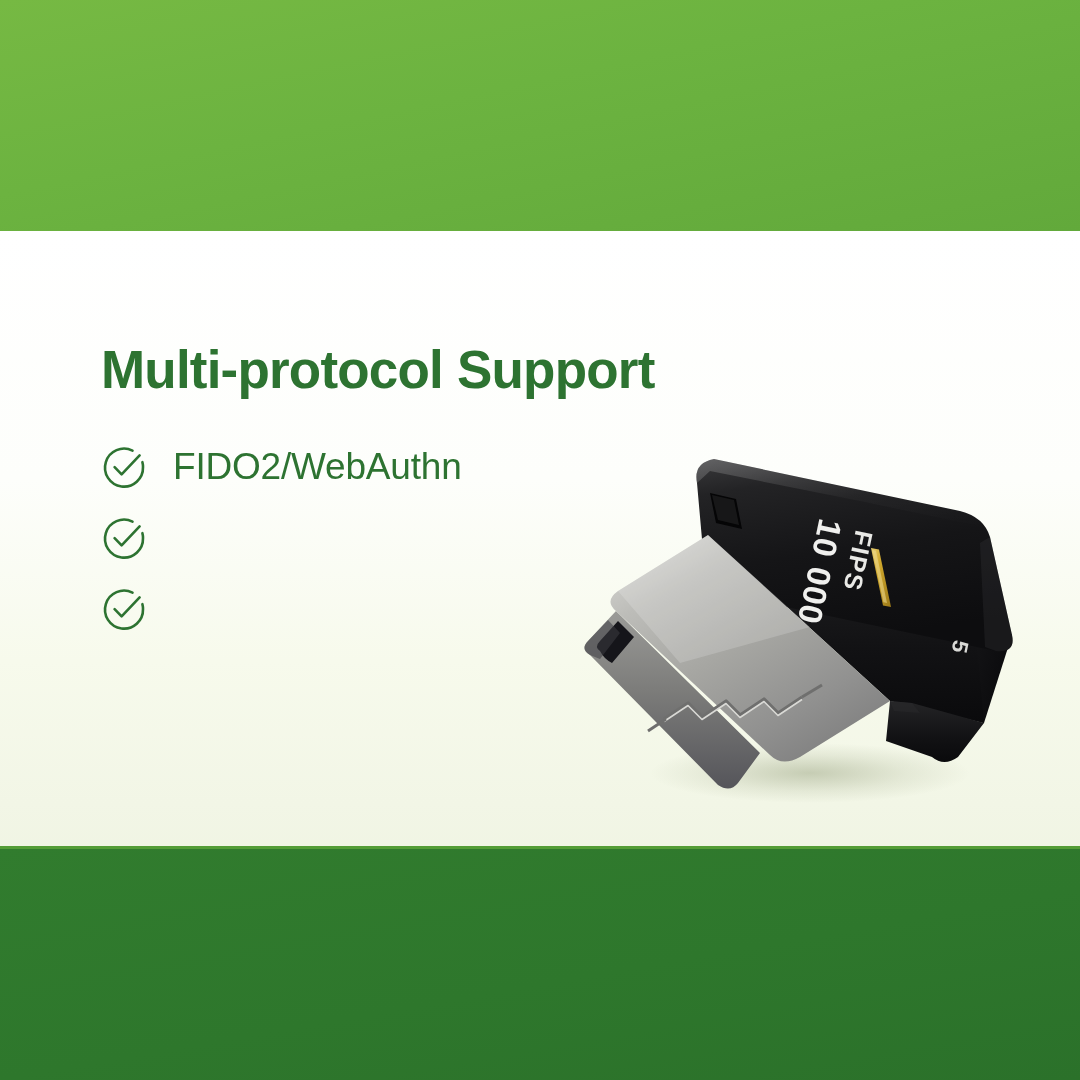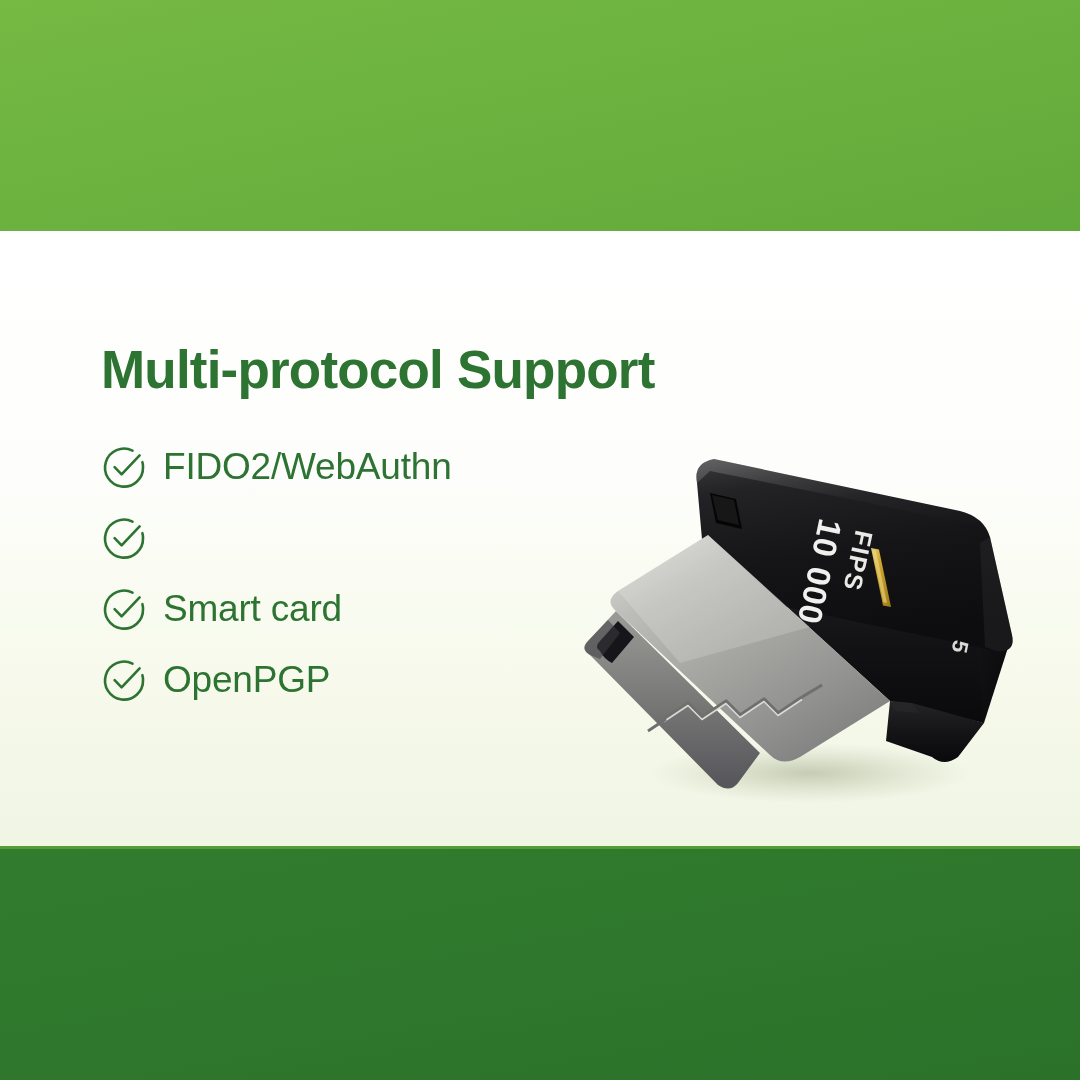--- a/index.html
+++ b/index.html
@@ -81,21 +81,21 @@
     display: flex;
     align-items: center;
   }
   .check-icon {
     width: 46px;
     height: 46px;
     flex: 0 0 46px;
     display: block;
   }
   .feature-label {
-    margin-left: 16px;
+    margin-left: 26px;
     font-size: 37px;
     color: #2d7331;
     white-space: nowrap;
     line-height: 1;
     letter-spacing: -0.2px;
   }
 
   
   .device-wrap {
     position: absolute;
@@ -132,30 +132,22 @@
           <path d="M31.5 6.6 A19 19 0 1 0 42 23 A19 19 0 0 0 41.4 18.2" fill="none" stroke="#2d7331" stroke-width="2.6" stroke-linecap="round"></path>
           <path d="M13.6 23.2 L20.6 30.4 L38.6 11.4" fill="none" stroke="#2d7331" stroke-width="2.6" stroke-linecap="round" stroke-linejoin="round"></path>
         </svg>
       </div>
 
       <div class="feature-row">
         <svg class="check-icon" viewBox="0 0 46 46">
           <path d="M31.5 6.6 A19 19 0 1 0 42 23 A19 19 0 0 0 41.4 18.2" fill="none" stroke="#2d7331" stroke-width="2.6" stroke-linecap="round"></path>
           <path d="M13.6 23.2 L20.6 30.4 L38.6 11.4" fill="none" stroke="#2d7331" stroke-width="2.6" stroke-linecap="round" stroke-linejoin="round"></path>
         </svg>
-        <span class="feature-label">Smart card</span>
       </div>
 
-      <div class="feature-row">
-        <svg class="check-icon" viewBox="0 0 46 46">
-          <path d="M31.5 6.6 A19 19 0 1 0 42 23 A19 19 0 0 0 41.4 18.2" fill="none" stroke="#2d7331" stroke-width="2.6" stroke-linecap="round"></path>
-          <path d="M13.6 23.2 L20.6 30.4 L38.6 11.4" fill="none" stroke="#2d7331" stroke-width="2.6" stroke-linecap="round" stroke-linejoin="round"></path>
-        </svg>
-        <span class="feature-label">OpenPGP</span>
-      </div>
 
 
     </div>
 
     <div class="device-wrap">
       <svg class="device-svg" viewBox="0 0 480 420">
         <defs>
           <linearGradient id="gBodyTop" x1="0" y1="0" x2="0.25" y2="1">
             <stop offset="0%" stop-color="#3a3a3c"></stop>
             <stop offset="18%" stop-color="#232325"></stop>

